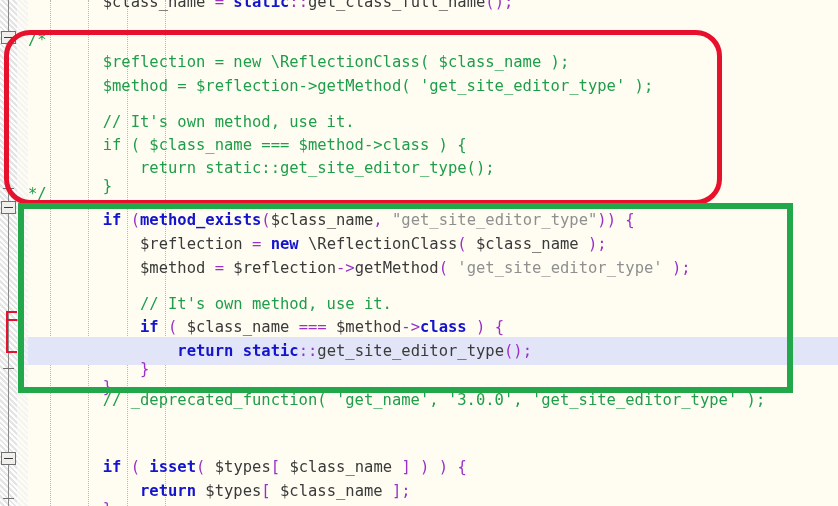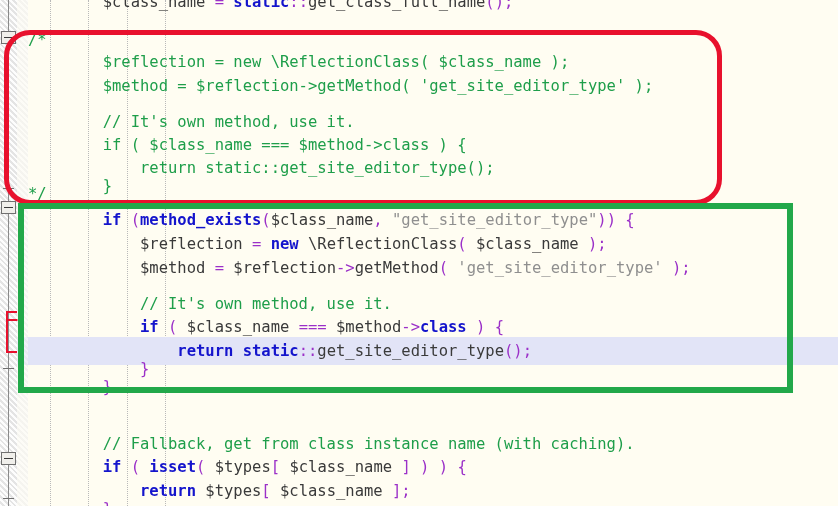--- a/index.html
+++ b/index.html
@@ -80,23 +80,23 @@
         <div class="line" style="top: 180px;"><span style="position: relative;"><span class="cmtblk">*/</span></span></div>
         <div class="line" style="top: 206px;"><span style="position: relative;"><span class="plain">        </span><span class="kw">if</span><span class="plain"> </span><span class="op">(</span><span class="fn">method_exists</span><span class="pun">(</span><span class="var">$class_name</span><span class="op">,</span><span class="plain"> </span><span class="str">"get_site_editor_type"</span><span class="op">))</span><span class="plain"> </span><span class="op">{</span></span></div>
         <div class="line" style="top: 230px;"><span style="position: relative;"><span class="plain">            </span><span class="var">$reflection</span><span class="plain"> </span><span class="op">=</span><span class="plain"> </span><span class="kw">new</span><span class="plain"> </span><span class="plain">\ReflectionClass</span><span class="pun">(</span><span class="plain"> </span><span class="var">$class_name</span><span class="plain"> </span><span class="pun">);</span></span></div>
         <div class="line" style="top: 254px;"><span style="position: relative;"><span class="plain">            </span><span class="var">$method</span><span class="plain"> </span><span class="op">=</span><span class="plain"> </span><span class="var">$reflection</span><span class="op">-&gt;</span><span class="plain">getMethod</span><span class="pun">(</span><span class="plain"> </span><span class="str">'get_site_editor_type'</span><span class="plain"> </span><span class="pun">);</span></span></div>
         <div class="line" style="top: 278px;"><span style="position: relative;"><span class="plain"></span></span></div>
         <div class="line" style="top: 290px;"><span style="position: relative;"><span class="plain">            </span><span class="cmt">// It's own method, use it.</span></span></div>
         <div class="line" style="top: 313px;"><span style="position: relative;"><span class="plain">            </span><span class="kw">if</span><span class="plain"> </span><span class="op">(</span><span class="plain"> </span><span class="var">$class_name</span><span class="plain"> </span><span class="op">===</span><span class="plain"> </span><span class="var">$method</span><span class="op">-&gt;</span><span class="kw">class</span><span class="plain"> </span><span class="op">)</span><span class="plain"> </span><span class="op">{</span></span></div>
         <div class="line" style="top: 337px;"><div class="hl"></div><span style="position: relative;"><span class="plain">                </span><span class="kw">return</span><span class="plain"> </span><span class="kw">static</span><span class="op">::</span><span class="plain">get_site_editor_type</span><span class="pun">();</span></span></div>
         <div class="line" style="top: 355px;"><span style="position: relative;"><span class="plain">            </span><span class="op">}</span></span></div>
         <div class="line" style="top: 373px;"><span style="position: relative;"><span class="plain">        </span><span class="op">}</span></span></div>
-        <div class="line" style="top: 386px;"><span style="position: relative;"><span class="plain">        </span></span></div>
+        <div class="line" style="top: 386px;"><span style="position: relative;"><span class="plain">        </span><span class="cmt">// _deprecated_function( 'get_name', '3.0.0', 'get_site_editor_type' );</span></span></div>
         <div class="line" style="top: 412px;"><span style="position: relative;"><span class="plain"></span></span></div>
-        <div class="line" style="top: 430px;"><span style="position: relative;"><span class="plain">        </span><span class="cmt">// Fallback, get from class instance name (with caching).</span></span></div>
+        <div class="line" style="top: 430px;"><span style="position: relative;"><span class="plain">        </span></span></div>
         <div class="line" style="top: 453px;"><span style="position: relative;"><span class="plain">        </span><span class="kw">if</span><span class="plain"> </span><span class="op">(</span><span class="plain"> </span><span class="fn">isset</span><span class="op">(</span><span class="plain"> </span><span class="var">$types</span><span class="op">[</span><span class="plain"> </span><span class="var">$class_name</span><span class="plain"> </span><span class="op">]</span><span class="plain"> </span><span class="op">)</span><span class="plain"> </span><span class="op">)</span><span class="plain"> </span><span class="op">{</span></span></div>
         <div class="line" style="top: 477px;"><span style="position: relative;"><span class="plain">            </span><span class="kw">return</span><span class="plain"> </span><span class="var">$types</span><span class="op">[</span><span class="plain"> </span><span class="var">$class_name</span><span class="plain"> </span><span class="op">];</span></span></div>
         <div class="line" style="top: 495px;"><span style="position: relative;"><span class="plain">        </span><span class="op">}</span></span></div>
       </div>
   </div>
 
   <div class="gutter">
     <div class="gutter-line"></div>
     <div id="folds">
         <div class="fold" style="top: 31px;"></div>

